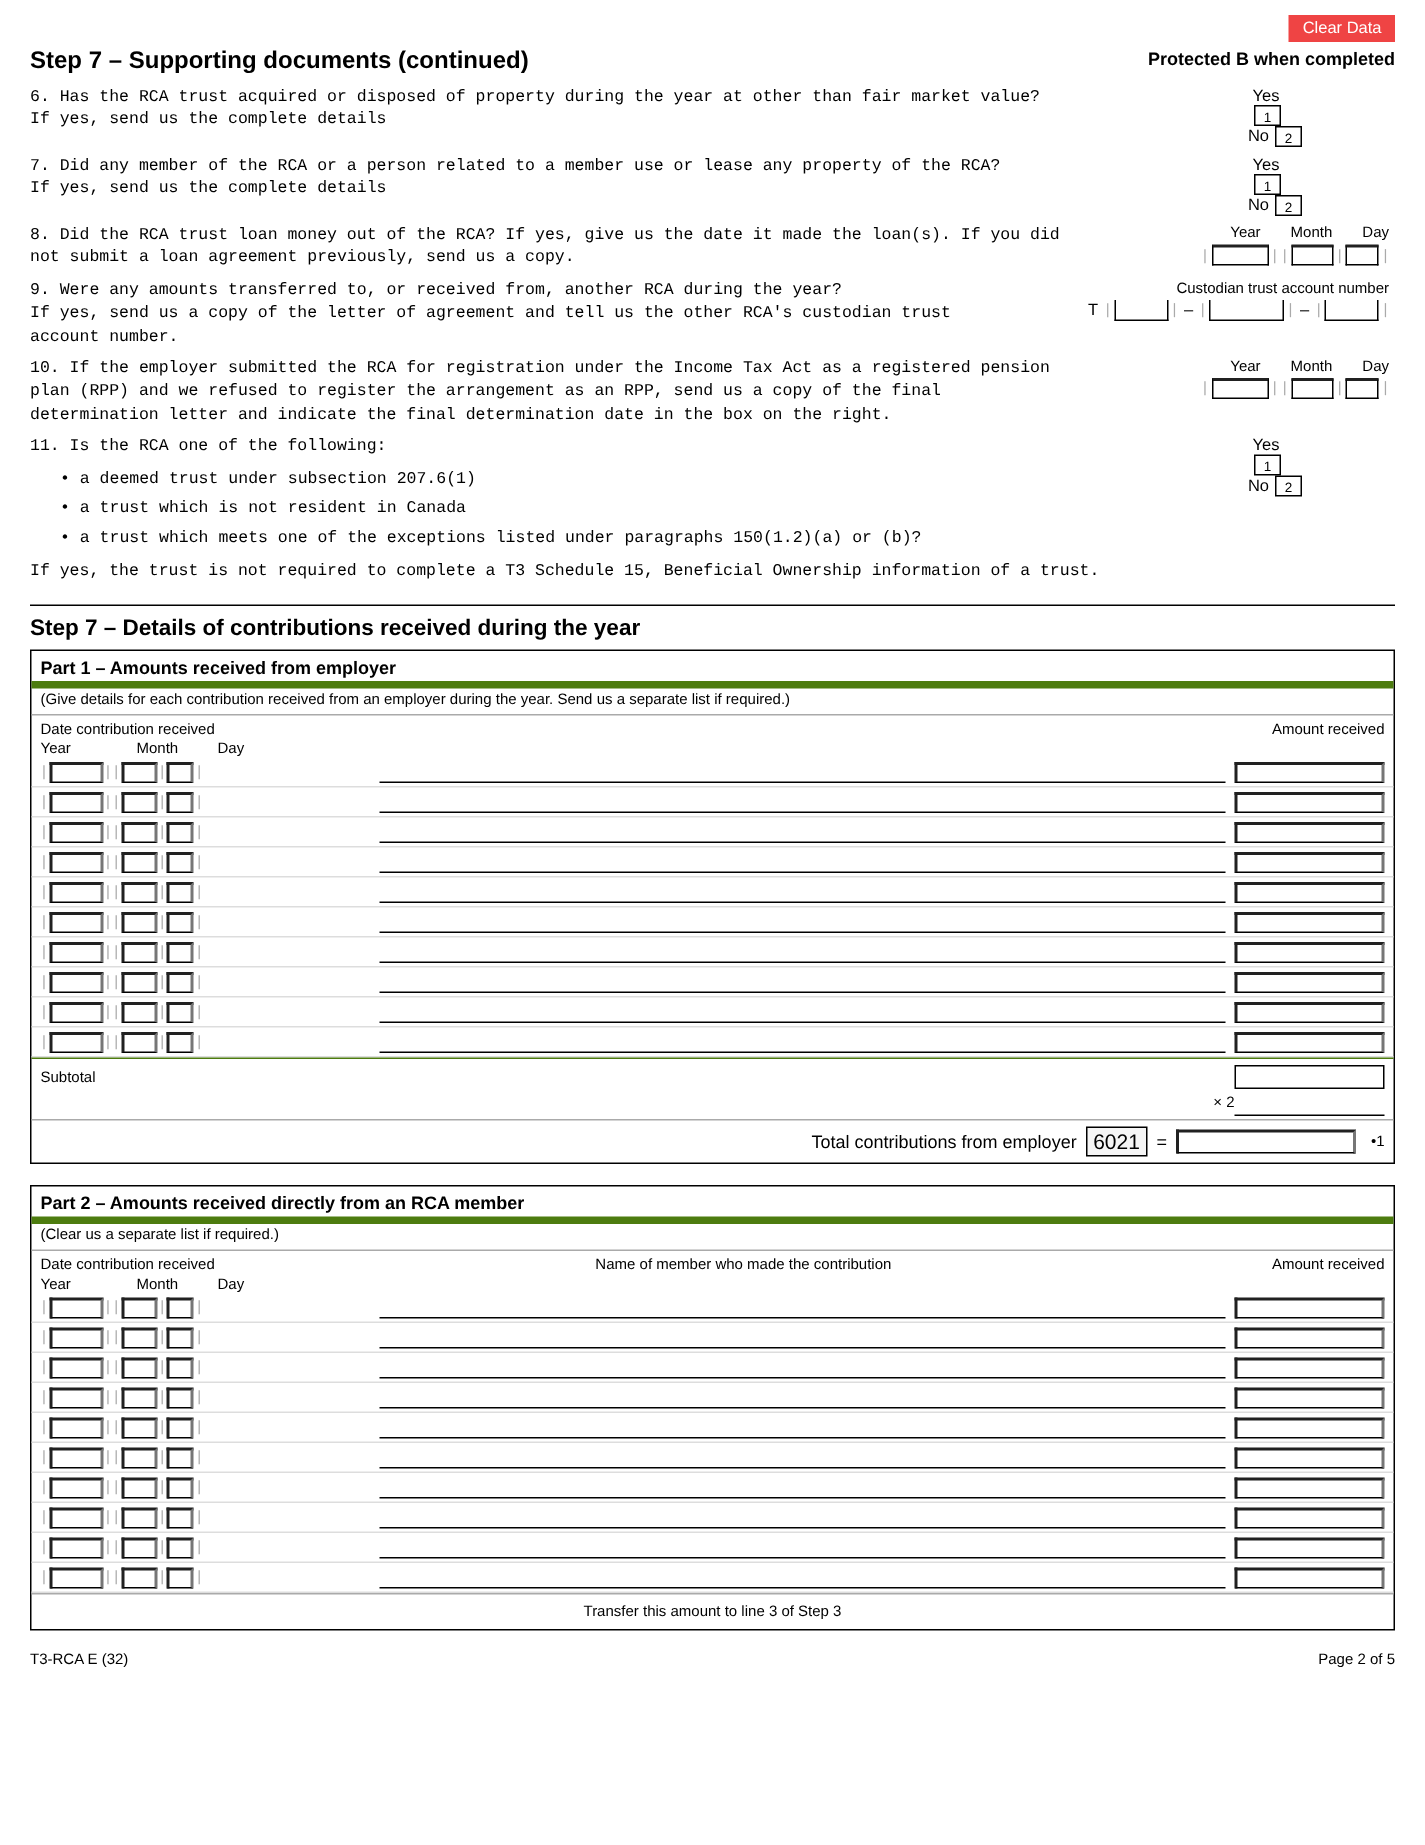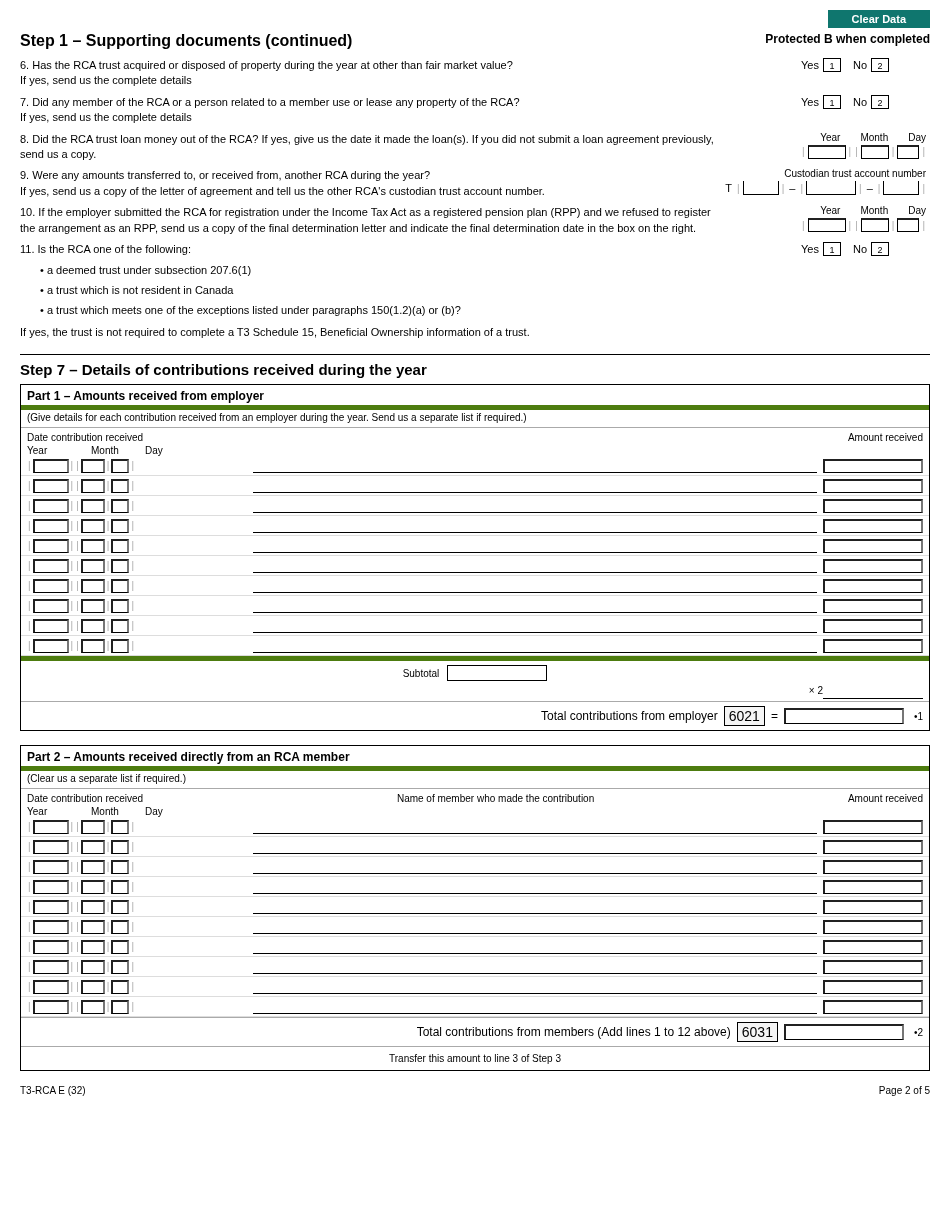--- a/index.html
+++ b/index.html
@@ -11,27 +11,27 @@
       width: 950px;
       min-height: 1230px;
       padding: 10px 20px;
     }
     .top-bar {
       display: flex;
       justify-content: flex-end;
       margin-bottom: 4px;
     }
     .clear-data-btn {
-      background: #0f766e;
+      background: #ef4444;
       color: #fff;
       border: none;
-      padding: 3px 24px;
+      padding: 3px 9px;
       font-size: 11px;
       cursor: pointer;
-      font-weight: bold;
+      font-weight: normal;
     }
     .header-row {
       display: flex;
       justify-content: space-between;
       align-items: flex-start;
       margin-bottom: 8px;
     }
     .step-title {
       font-size: 16px;
       font-weight: bold;
@@ -48,27 +48,29 @@
       display: flex;
       justify-content: space-between;
       align-items: flex-start;
       margin-bottom: 6px;
       padding-right: 4px;
     }
     .question-text {
       flex: 1;
       padding-right: 10px;
       line-height: 1.4;
+      font-family: Liberation Mono, monospace;
     }
     .yes-no-area {
       display: flex;
       align-items: center;
       white-space: nowrap;
       min-width: 160px;
-      justify-content: center;
+      justify-content: flex-start;
+      flex-direction: column;
     }
     .yes-no-area .label { margin-right: 4px; }
     .checkbox-box {
       display: inline-block;
       width: 18px;
       height: 14px;
       border: 1px solid #000;
       margin-right: 2px;
       vertical-align: middle;
       font-size: 9px;
@@ -183,25 +185,25 @@
       margin-right: 6px;
     }
     .amount-cell {
       border-bottom: 1px solid #000;
       height: 14px;
       width: 100px;
       display: inline-block;
     }
     .subtotal-row {
       display: flex;
-      justify-content: center;
+      justify-content: space-between;
       align-items: center;
       padding: 4px 6px;
       gap: 8px;
-      border-top: 5px solid #4d7c0f;
+      border-top: 1px solid #4d7c0f;
     }
     .subtotal-label { font-size: 10px; }
     .subtotal-box {
       border: 1px solid #000;
       width: 100px;
       height: 16px;
     }
     .x2-row {
       display: flex;
       justify-content: flex-end;
@@ -283,21 +285,21 @@
     }
   </style>
 </head>
 <body>
 
 <div class="top-bar">
   <button class="clear-data-btn">Clear Data</button>
 </div>
 
 <div class="header-row">
-  <div class="step-title">Step 1 – Supporting documents (continued)</div>
+  <div class="step-title">Step 7 – Supporting documents (continued)</div>
   <div class="protected-b">Protected B when completed</div>
 </div>
 
 <div class="section">
 
   <div class="question-row">
     <div class="question-text">
       <span>6. Has the RCA trust acquired or disposed of property during the year at other than fair market value?<br>If yes, send us the complete details</span>
     </div>
     <div class="yes-no-area">
@@ -738,26 +740,20 @@
       <span class="pipe">|</span>
       <input type="text" style="width: 24px; height: 14px; border-bottom: 1px solid rgb(0, 0, 0);">
       <span class="pipe">|</span>
       <input type="text" style="width: 18px; height: 14px; border-bottom: 1px solid rgb(0, 0, 0);">
       <span class="pipe">|</span>
     </div>
     <div class="name-desc-line"></div>
     <input type="text" class="amount-cell" style="">
   </div>
 
-  <div class="total-row" style="border-top:1px solid #aaa; flex-wrap:wrap;">
-    <span class="total-label">Total contributions from members (Add lines 1 to 12 above)</span>
-    <span class="code-box">6031</span>
-    <input type="text" class="total-input" style="">
-    <span class="dot-num">•2</span>
-  </div>
   <div class="info-text">
     <span>Transfer this amount to line 3 of Step 3</span>
   </div>
 </div>
 
 <div style="display:flex; justify-content:space-between; margin-top:10px; font-size:10px;">
   <span>T3-RCA E (32)</span>
   <span>Page 2 of 5</span>
 </div>
 

